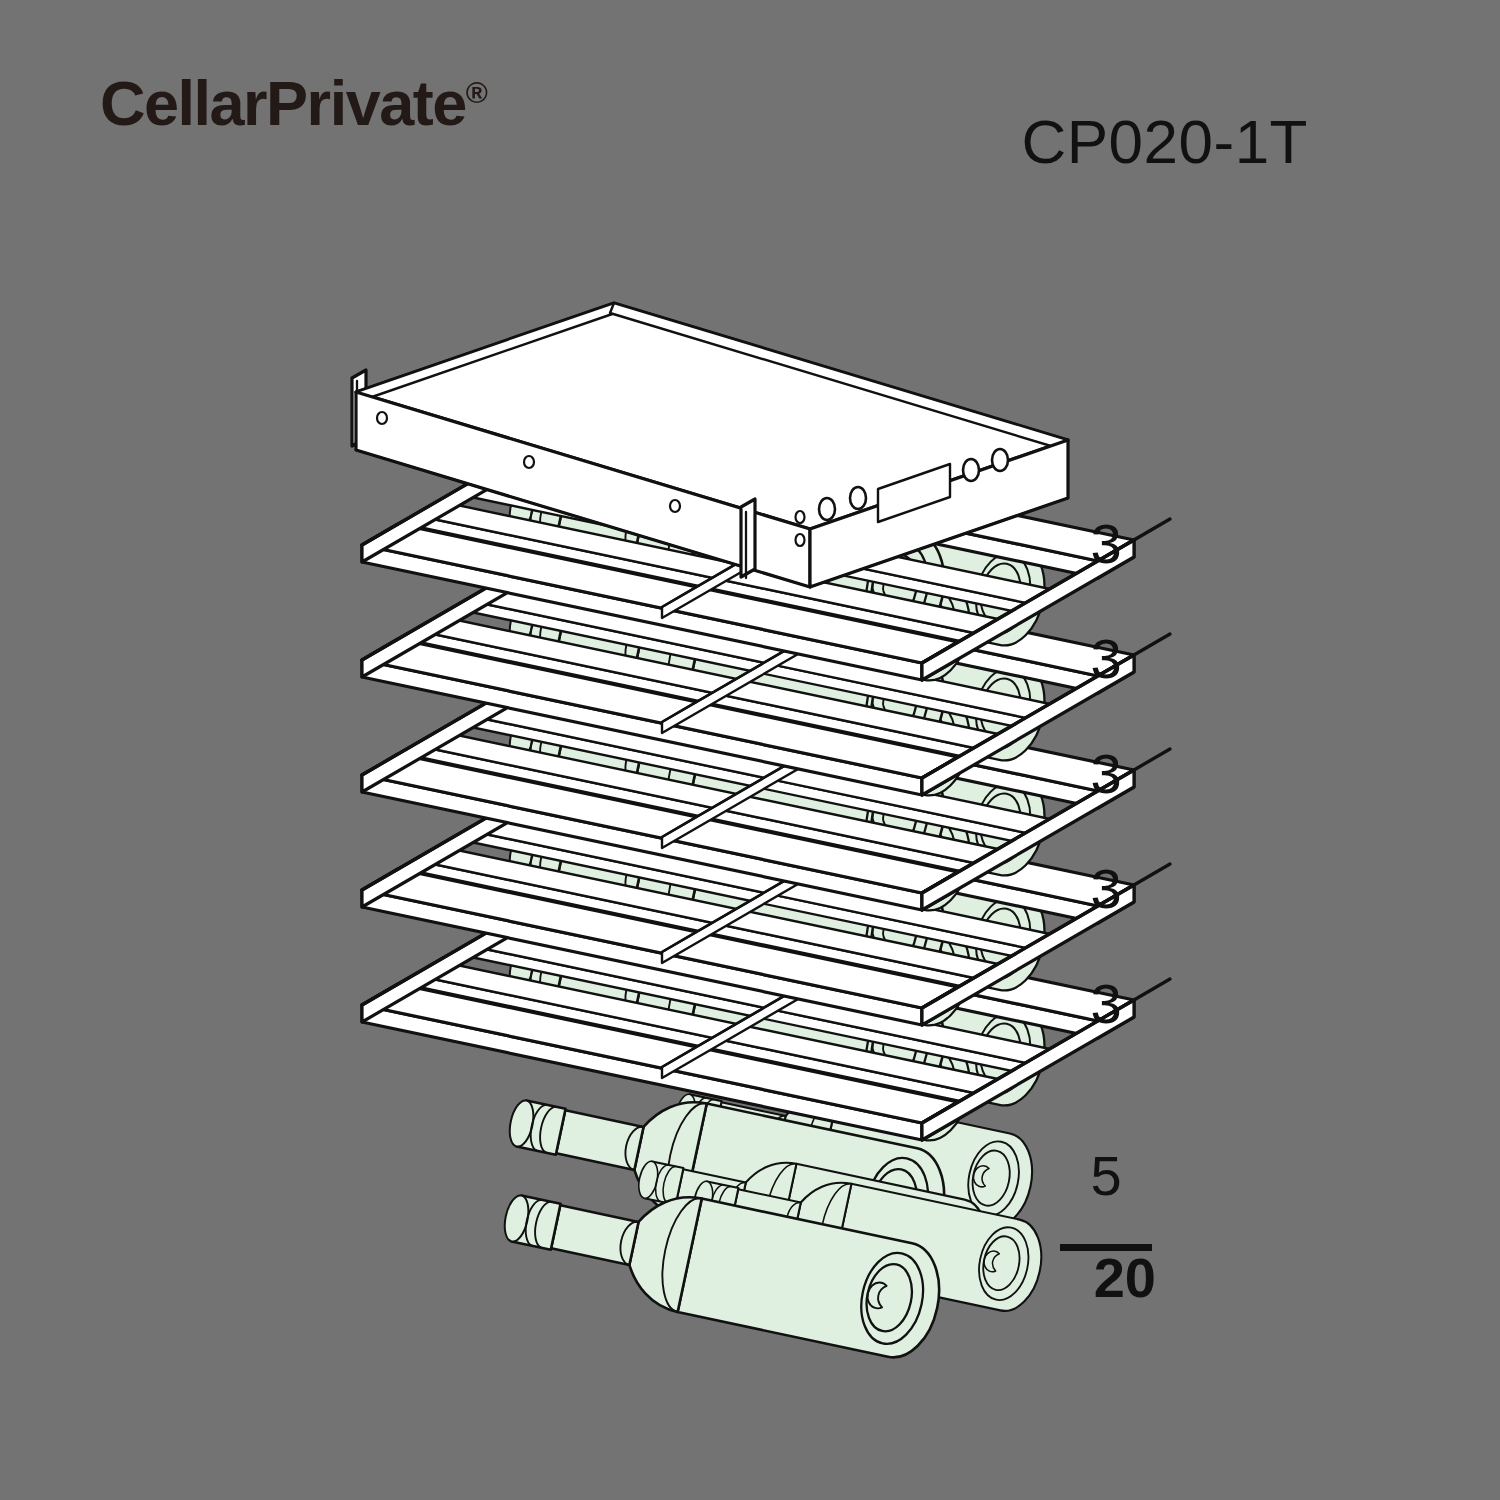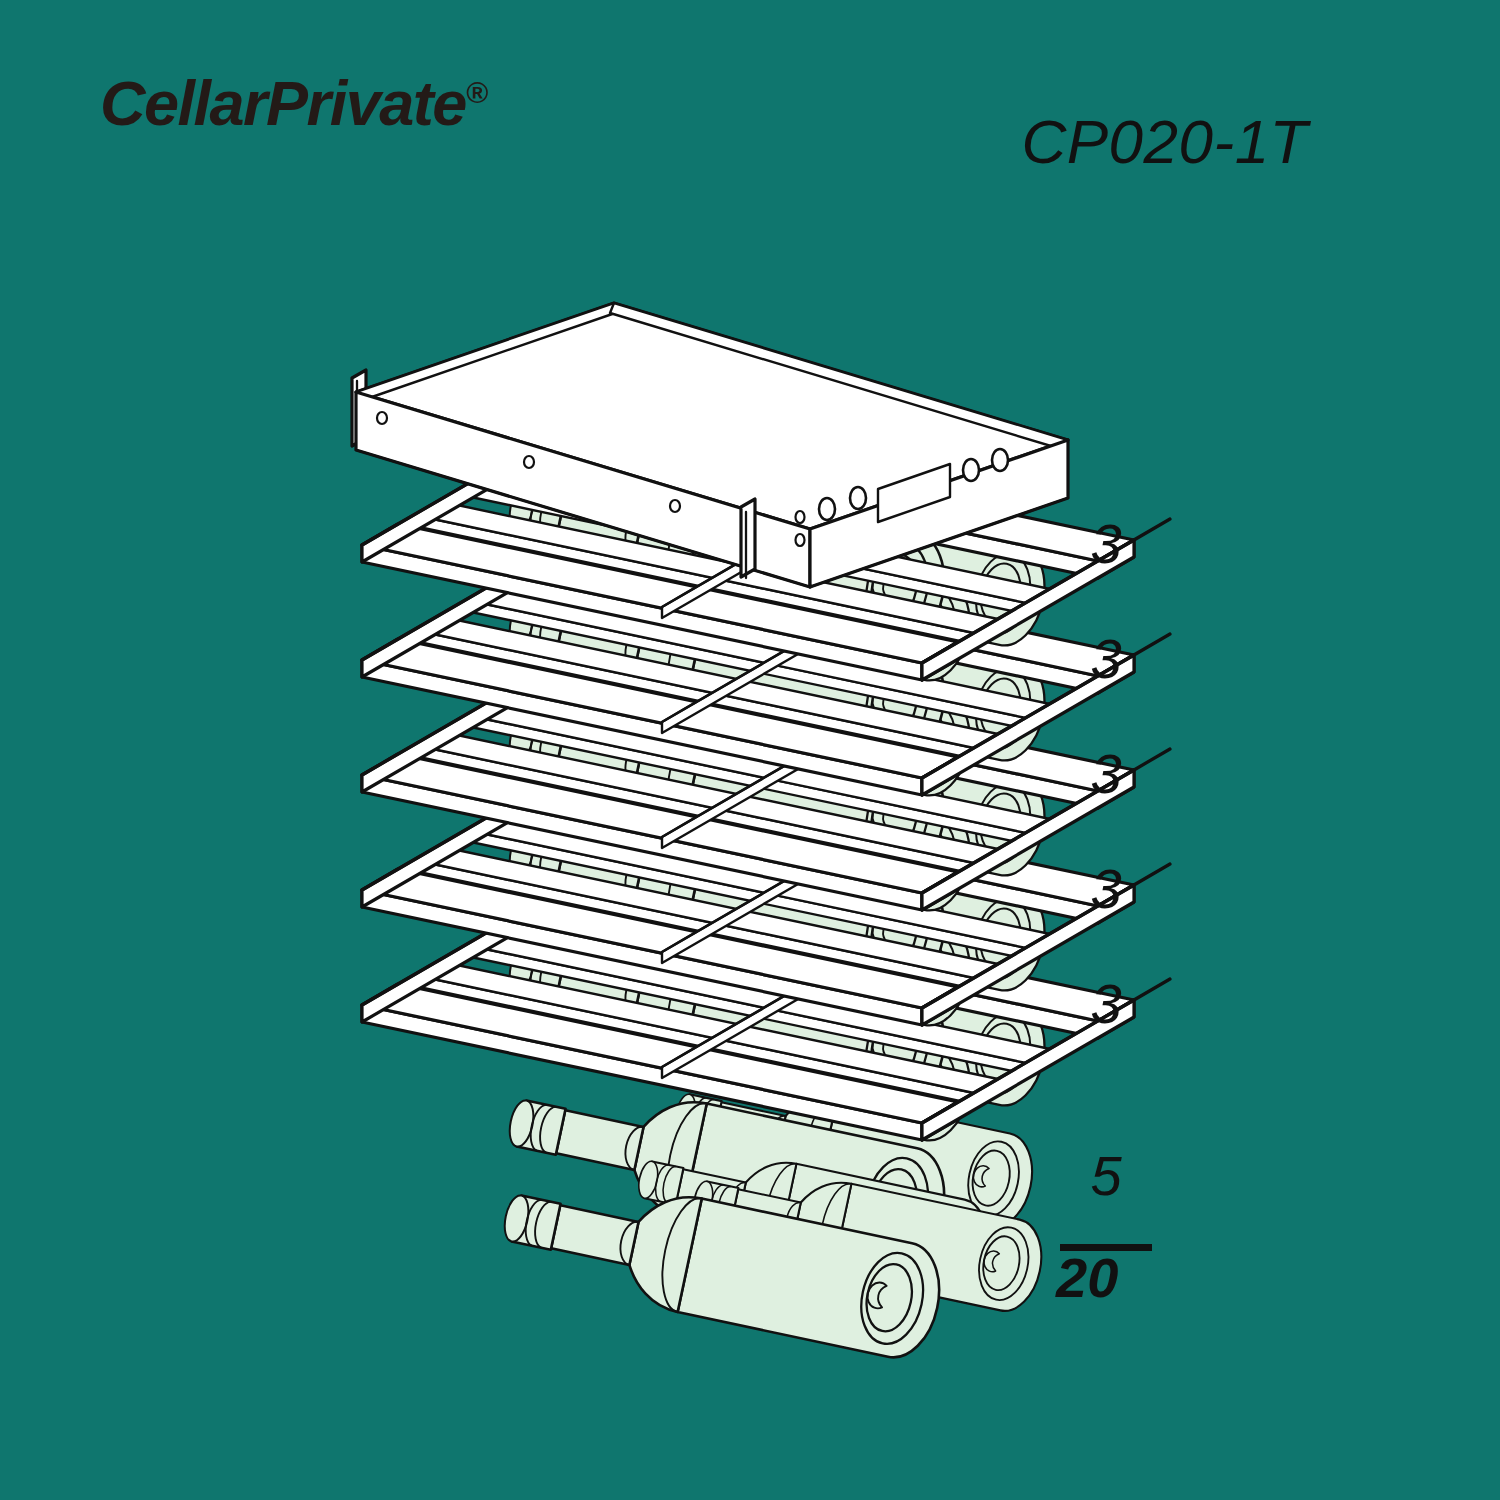--- a/index.html
+++ b/index.html
@@ -11,22 +11,21 @@
     width: 1500px;
     height: 1500px;
     position: relative;
     font-family: "Liberation Sans", sans-serif;
     overflow: hidden;
   }
 
   #page {
     position: absolute;
     inset: 0;
-    background: #0f766e;
-    font-style: italic;
+    background: #737373;
   }
 
   
   .brand {
     position: absolute;
     left: 100px;
     top: 72px;
     font-family: "Liberation Sans", sans-serif;
     font-weight: bold;
     font-size: 63px;
@@ -85,21 +84,21 @@
     top: 1244px;
     width: 92px;
     height: 7px;
     background: #111111;
   }
   .cap-total {
     position: absolute;
     left: 1056px;
     top: 1250px;
     width: 100px;
-    text-align: left;
+    text-align: right;
     font-family: "Liberation Sans", sans-serif;
     font-weight: bold;
     font-size: 56px;
     color: #111111;
     line-height: 1;
   }
 </style>
 </head>
 <body>
 

